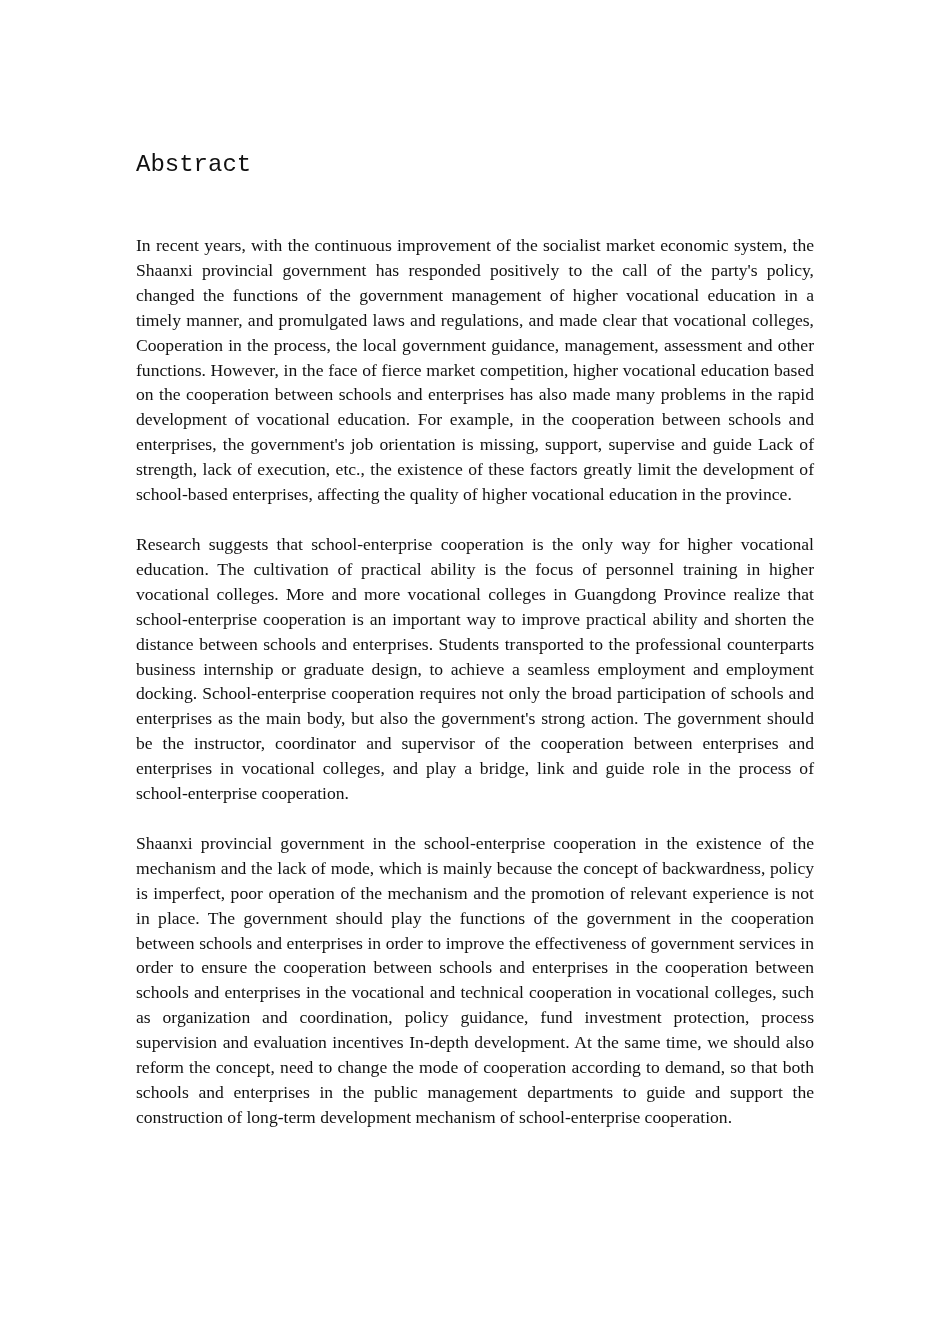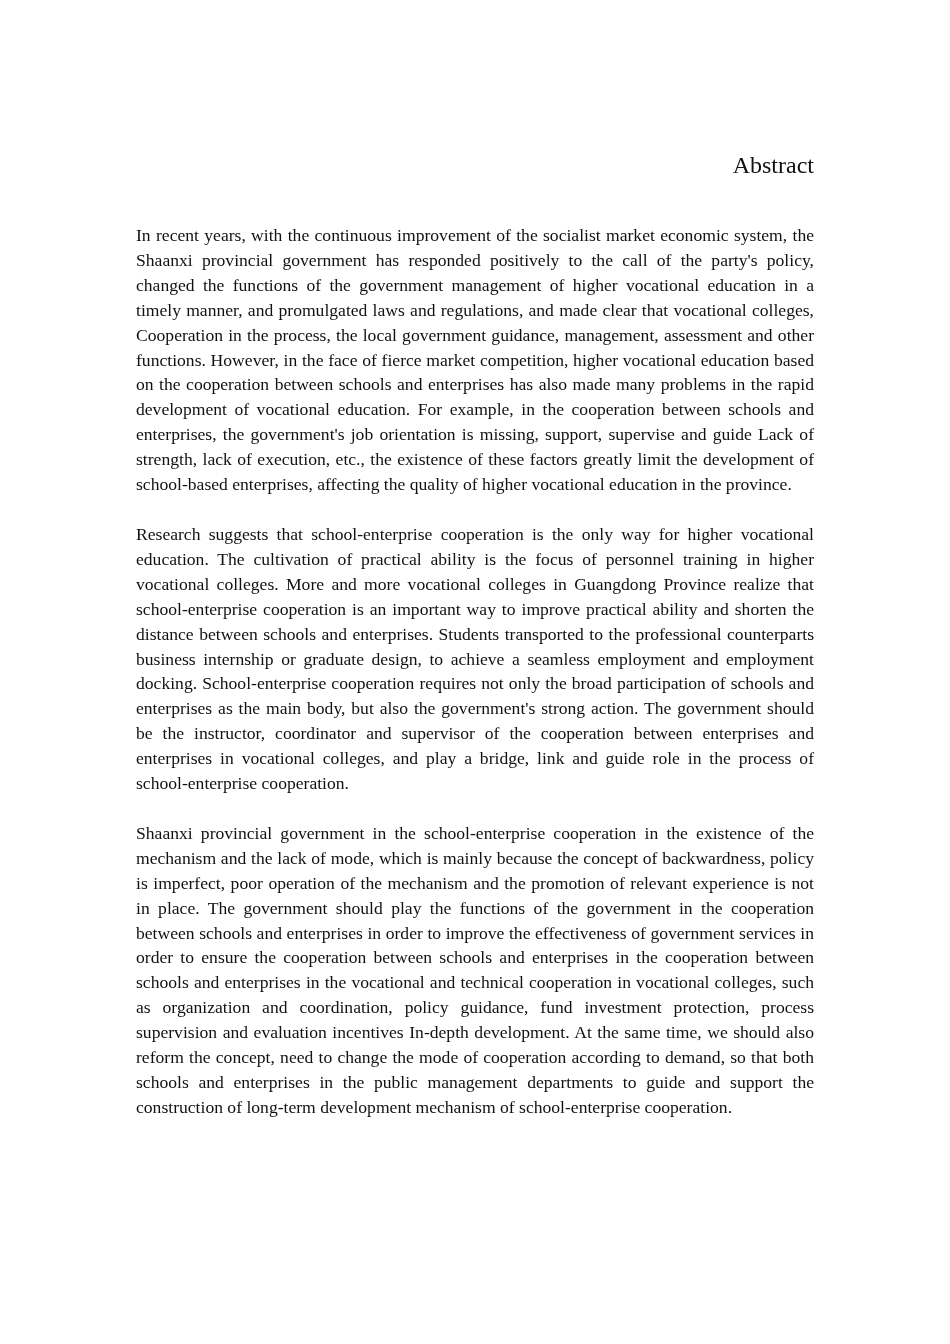--- a/index.html
+++ b/index.html
@@ -19,34 +19,35 @@
       position: absolute;
       left: 136px;
       top: 0;
       width: 678px;
     }
     .title {
       position: absolute;
       top: 150px;
       left: 0;
       width: 678px;
-      text-align: right;
+      text-align: left;
       font-size: 24px;
       line-height: 30px;
       font-weight: normal;
       margin: 0;
+      font-family: Liberation Mono, monospace;
     }
     .body {
       position: absolute;
       top: 215px;
       left: 0;
       width: 678px;
     }
     .para {
-      margin: 8px 0 25px 0;
+      margin: 18px 0 25px 0;
       font-size: 17.6px;
       line-height: 24.9px;
       text-align: justify;
       text-justify: inter-word;
       hyphens: none;
     }
   </style>
 </head>
 <body>
 

